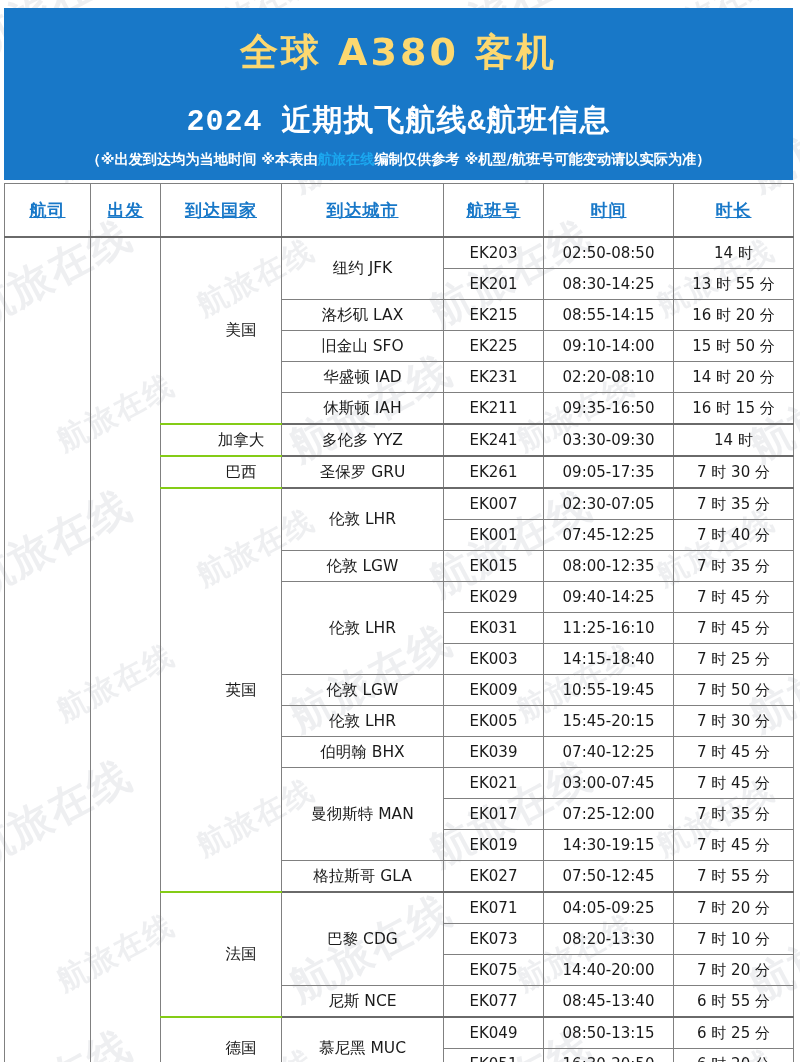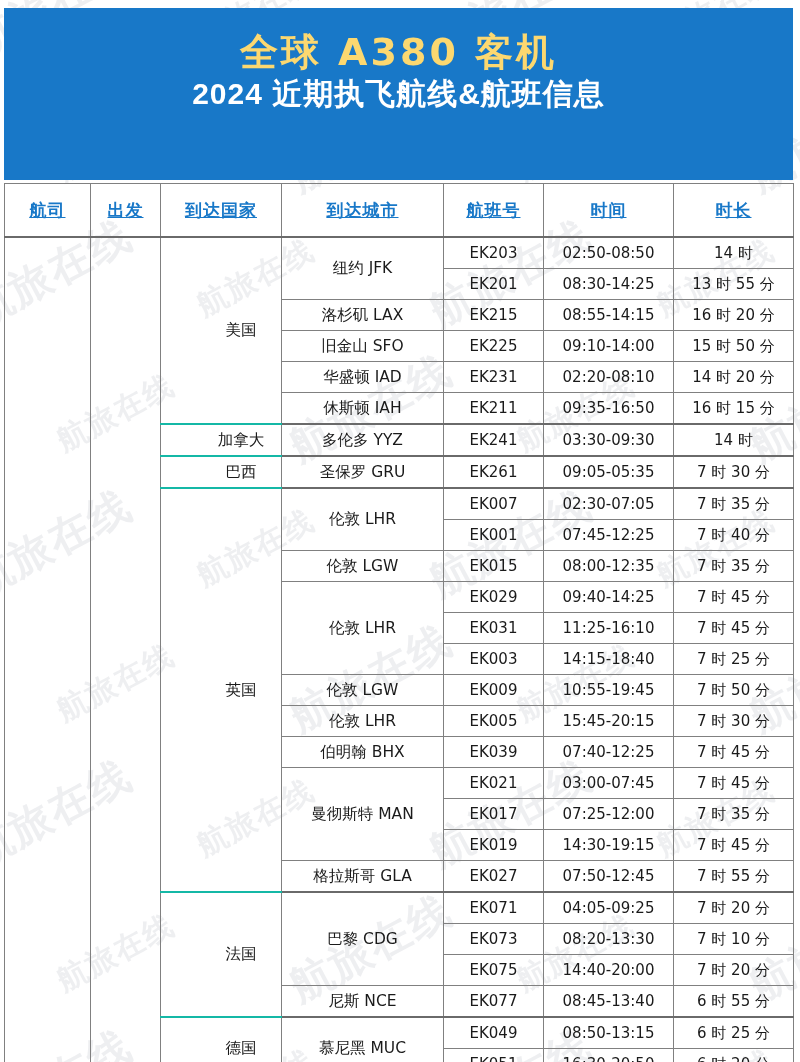--- a/index.html
+++ b/index.html
@@ -39,22 +39,22 @@
     margin-top:21px;
     font-family:"DejaVu Sans",sans-serif;
     font-size:38px;font-weight:700;
     color:#fcd870;
     letter-spacing:3px;
     line-height:46px;
     text-align:center;
     white-space:nowrap;
   }
   #banner-title-sub{
-    margin-top:1px;
-    font-family:Liberation Sans, sans-serif;
+    margin-top:29px;
+    font-family:Liberation Mono, monospace;
     font-size:30px;font-weight:700;
     color:#ffffff;
     letter-spacing:1px;
     line-height:36px;
     text-align:center;
     white-space:nowrap;
   }
   #banner-note{
     margin-top:10px;
     font-family:"DejaVu Sans",sans-serif;
@@ -104,21 +104,21 @@
     font-size:15px;
     font-weight:400;
     color:#1a1a1a;
   }
   #flight-table tbody td.country,
   #flight-table tbody td.city{
     font-size:15.5px;
   }
   #flight-table tbody td.blankcol{border-top:none;border-bottom:none;}
   #flight-table tbody tr.group-start > td{border-top:2px solid #6a6a6a;}
-  #flight-table tbody td.grp{border-bottom:2px solid #14b8a6;padding-left:40px;}
+  #flight-table tbody td.grp{border-bottom:2px solid #84cc16;padding-left:40px;}
 </style>
 </head>
 <body>
 
 <div id="watermark-layer">
     <div class="wm" style="font-size: 42px; left: -40px; top: 20px;">航旅在线</div>
     <div class="wm" style="font-size: 30px; left: 190px; top: 20px;">航旅在线</div>
     <div class="wm" style="font-size: 42px; left: 420px; top: 20px;">航旅在线</div>
     <div class="wm" style="font-size: 30px; left: 650px; top: 20px;">航旅在线</div>
     <div class="wm" style="font-size: 30px; left: 50px; top: 155px;">航旅在线</div>
@@ -151,20 +151,23 @@
     <div class="wm" style="font-size: 42px; left: 740px; top: 965px;">航旅在线</div>
     <div class="wm" style="font-size: 42px; left: -40px; top: 1100px;">航旅在线</div>
     <div class="wm" style="font-size: 30px; left: 190px; top: 1100px;">航旅在线</div>
     <div class="wm" style="font-size: 42px; left: 420px; top: 1100px;">航旅在线</div>
     <div class="wm" style="font-size: 30px; left: 650px; top: 1100px;">航旅在线</div>
   </div>
 
 <div id="banner">
   <div id="banner-title-main">全球 A380 客机</div>
   <div id="banner-title-sub">2024 近期执飞航线&amp;航班信息</div>
+  <div id="banner-note">
+    <span>（※出发到达均为当地时间 ※本表由</span><span class="hl">航旅在线</span><span>编制仅供参考 ※机型/航班号可能变动请以实际为准）</span>
+  </div>
 </div>
 
 <table id="flight-table">
   <colgroup>
     <col class="c-airline">
       <col class="c-depart">
       <col class="c-country">
     <col class="c-city">
       <col class="c-flight">
       <col class="c-time">
@@ -224,21 +227,21 @@
         <td class="country grp" rowspan="1">加拿大</td>
         <td class="city" rowspan="1">多伦多 YYZ</td>
         <td>EK241</td>
         <td>03:30-09:30</td>
         <td>14 时</td>
       </tr>
       <tr class="group-start">
         <td class="country grp" rowspan="1">巴西</td>
         <td class="city" rowspan="1">圣保罗 GRU</td>
         <td>EK261</td>
-        <td>09:05-05:35</td>
+        <td>09:05-17:35</td>
         <td>7 时 30 分</td>
       </tr>
       <tr class="group-start">
         <td class="country grp" rowspan="13">英国</td>
         <td class="city" rowspan="2">伦敦 LHR</td>
         <td>EK007</td>
         <td>02:30-07:05</td>
         <td>7 时 35 分</td>
       </tr>
       <tr>

